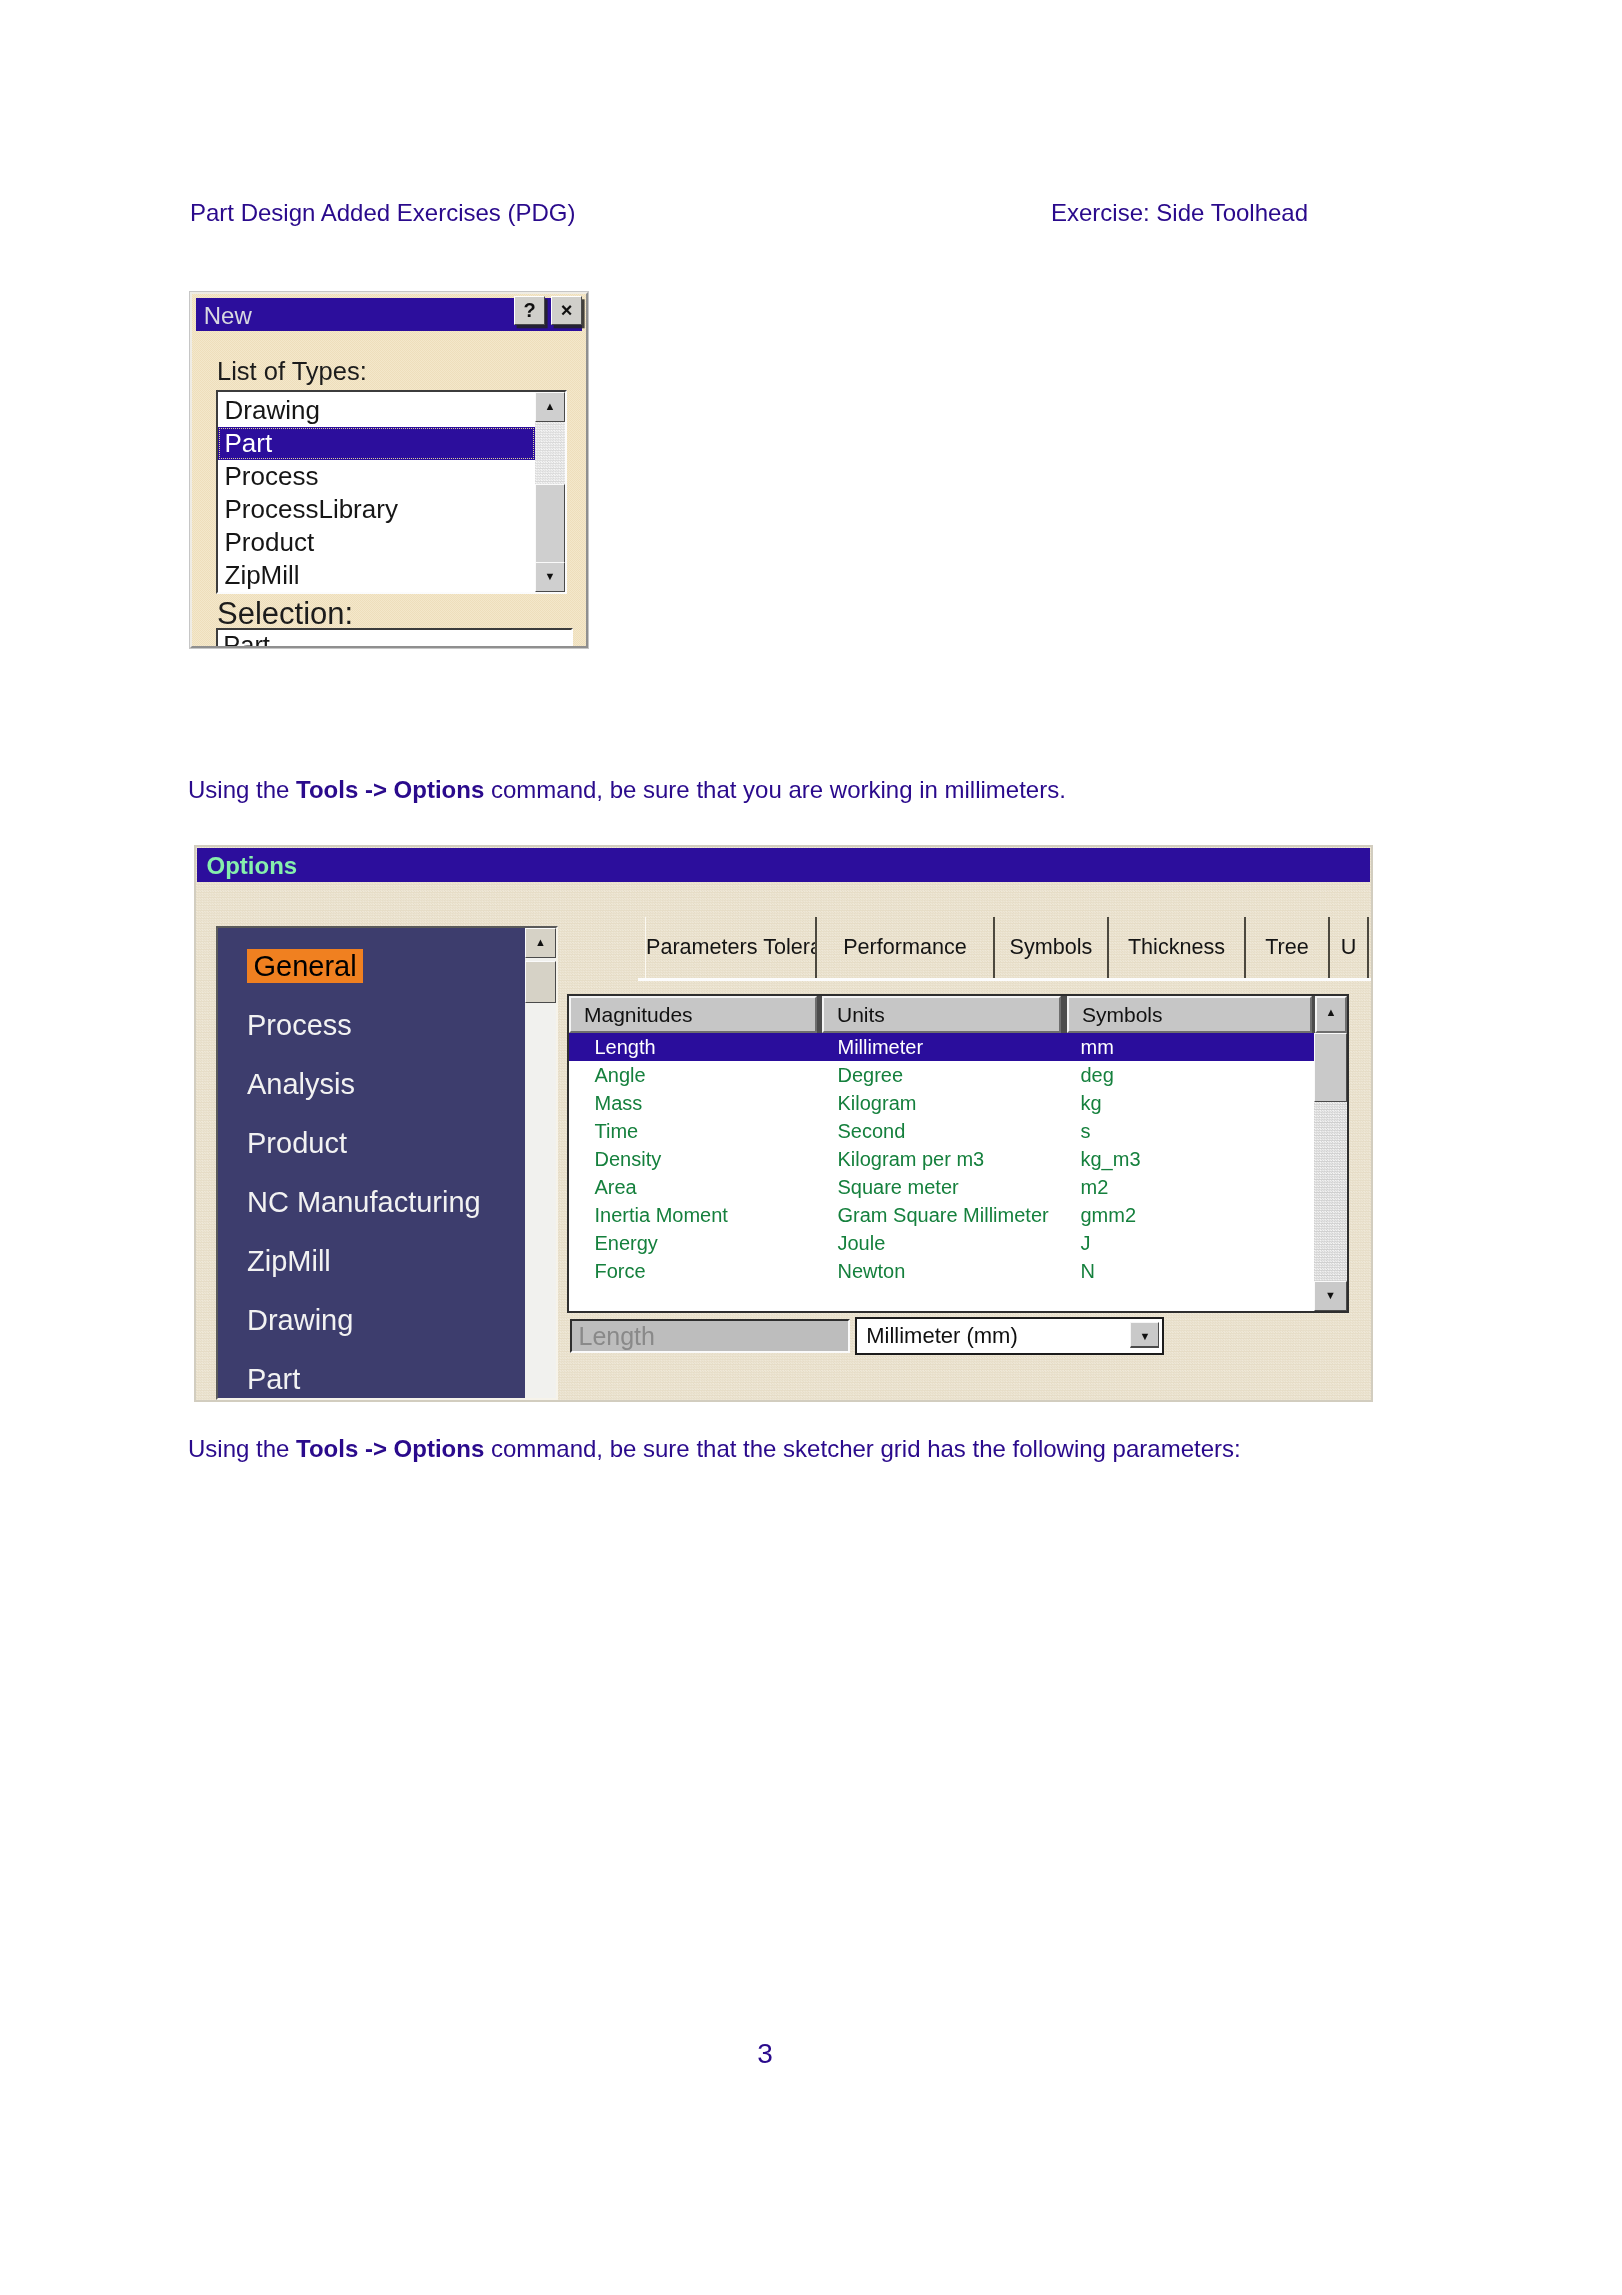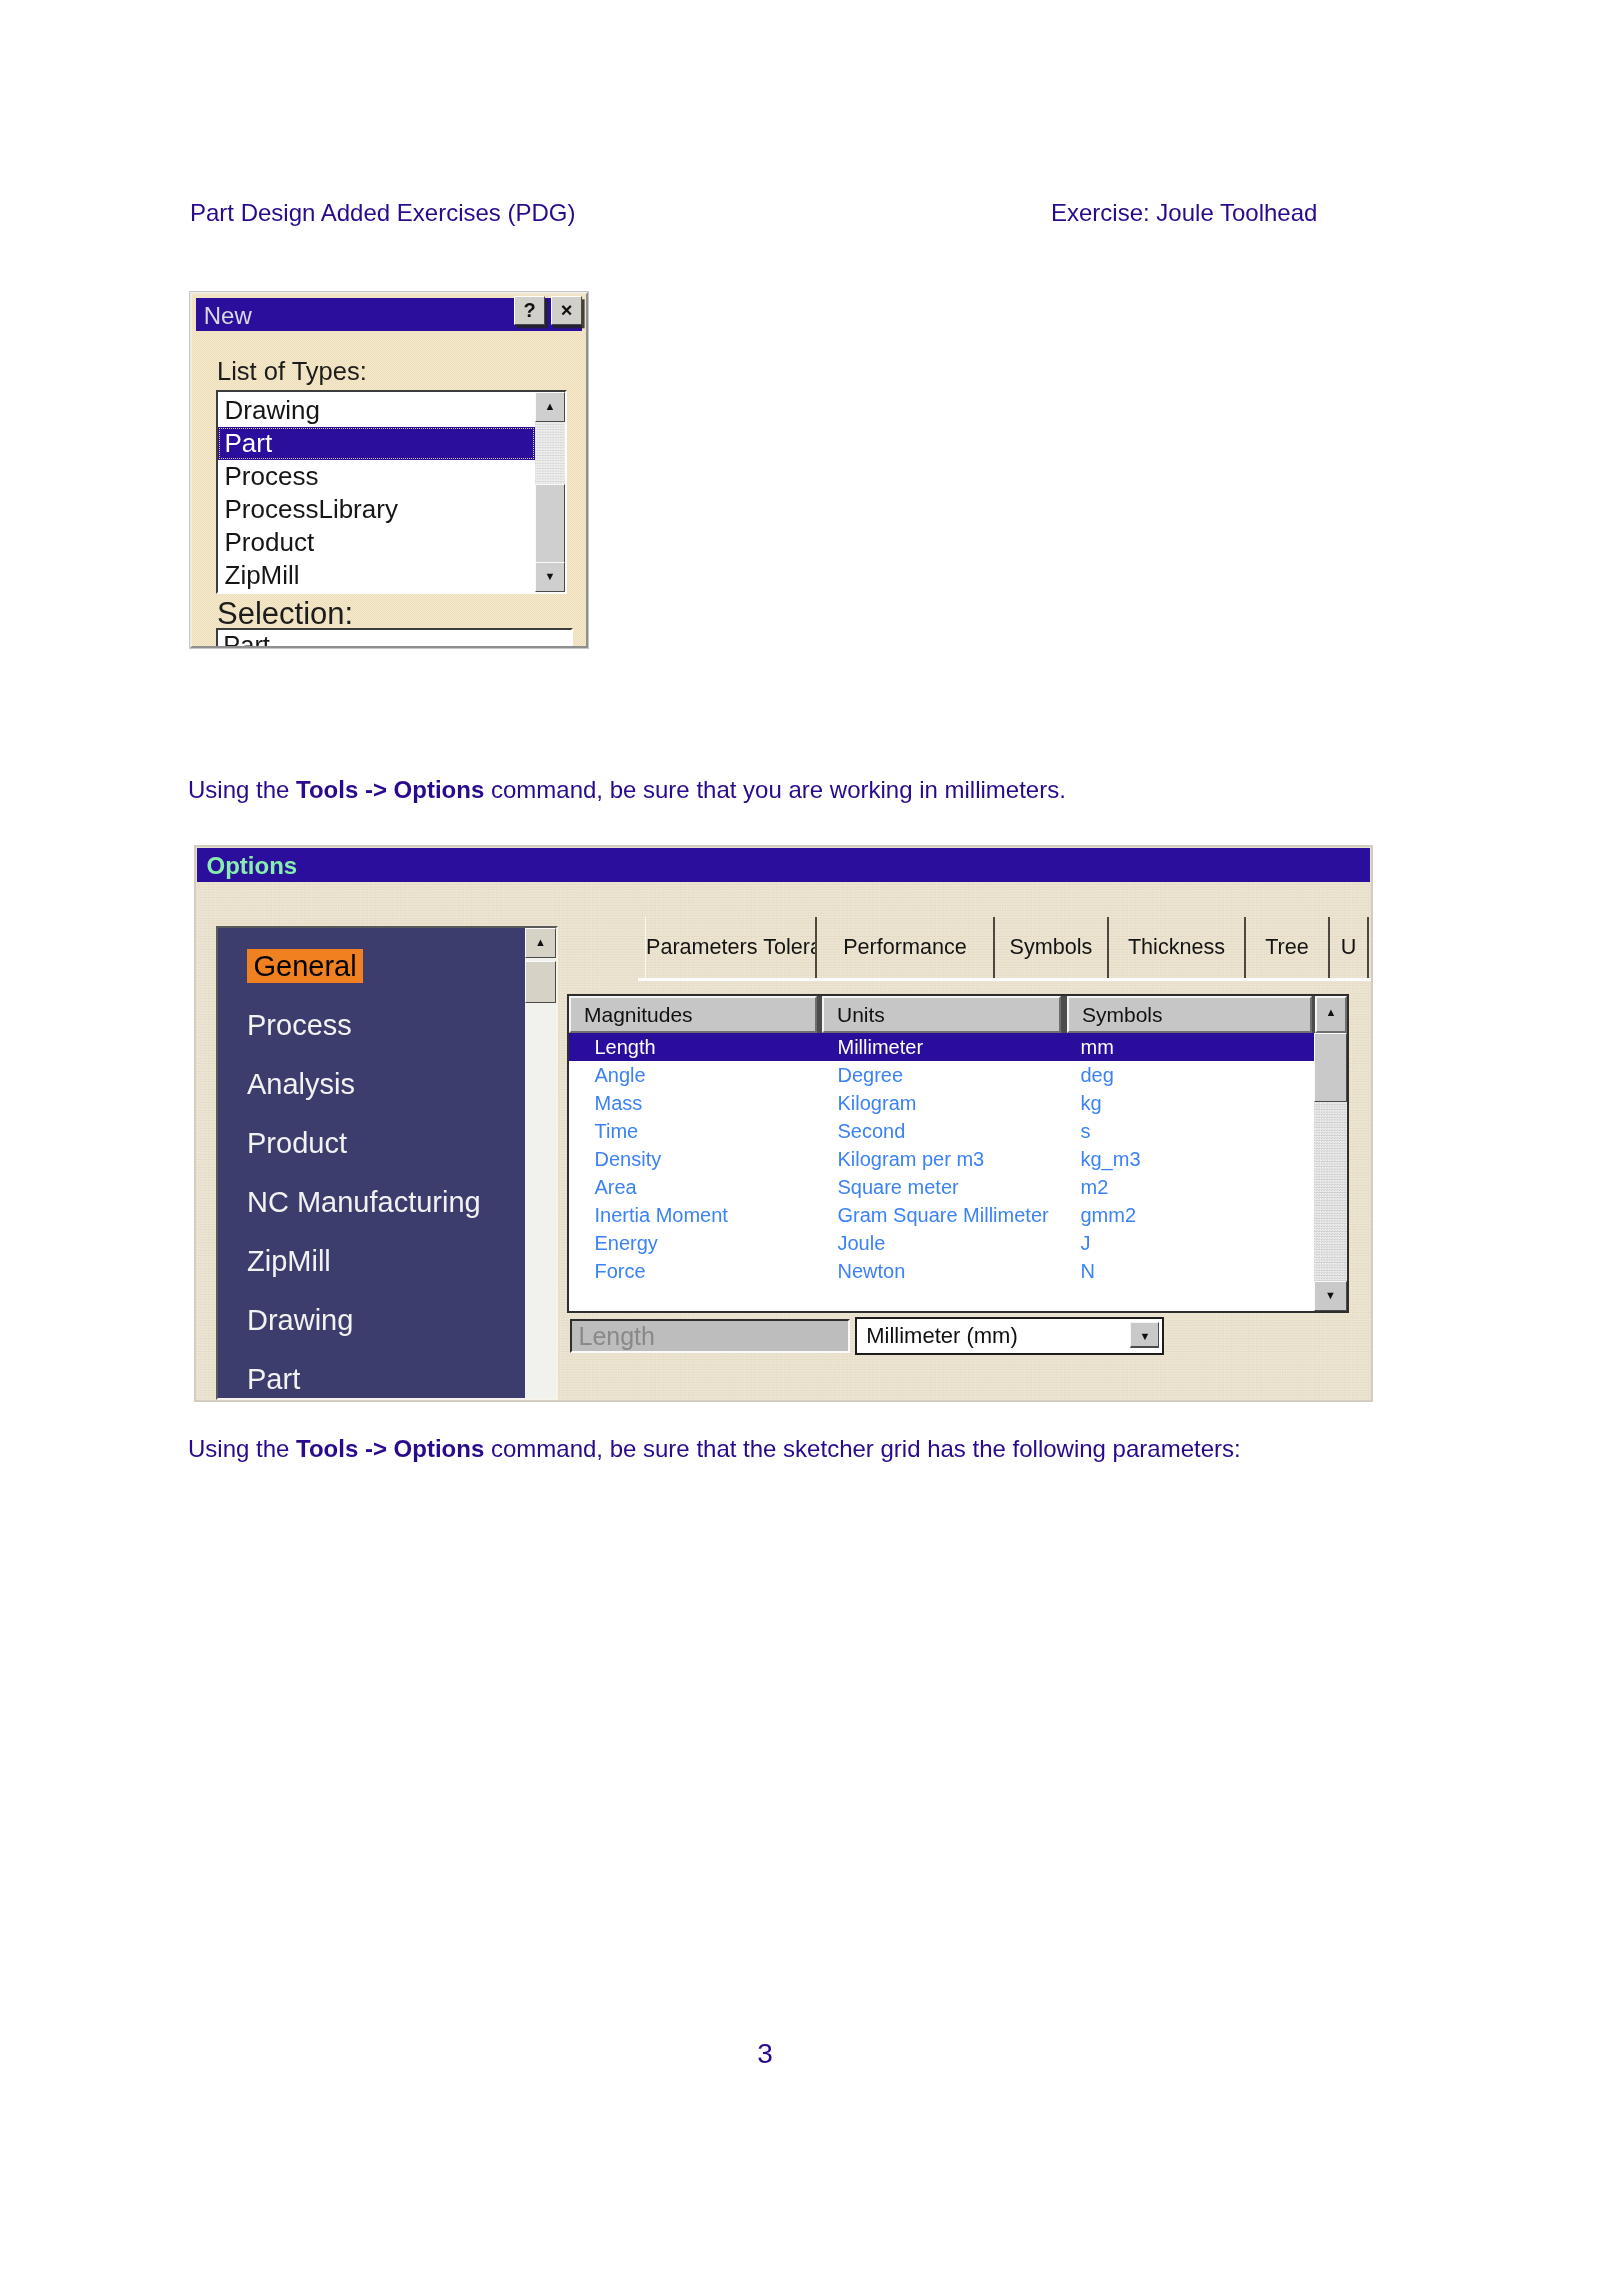--- a/index.html
+++ b/index.html
@@ -79,21 +79,21 @@
     padding-top:17px; white-space:nowrap; overflow:hidden; flex:0 0 auto; }
   #opt-tab-underline { position:absolute; left:442px; top:131px; right:0; height:3.3px; background:#fcfcfc; }
 
   #opt-table { position:absolute; left:371px; top:147px; width:782px; height:319px;
     border:2px solid #2e2e2e; background:#ffffff; }
   #opt-thead { position:absolute; left:0; top:0; right:0; height:37px; background:#4c4c4c; }
   .th-cell { position:absolute; top:0; height:37px; background:#c6c6c6;
     border:2px solid; border-color:#f4f4f4 #6e6e6e #6e6e6e #f4f4f4;
     font-size:21px; color:#111111; padding:5.2px 0 0 13px; white-space:nowrap; overflow:hidden; }
   #opt-rows { position:absolute; left:0; top:37px; right:33px; bottom:0; background:#ffffff; overflow:hidden; }
-  .t-row { display:flex; height:28px; line-height:28px; font-size:20px; color:#3b82f6; white-space:nowrap; }
+  .t-row { display:flex; height:28px; line-height:28px; font-size:20px; color:#15803d; white-space:nowrap; }
   .t-row.selected { background:#2a0d9c; color:#ffffff; }
   .t-row .c1 { width:243px; padding-left:25.5px; overflow:hidden; }
   .t-row .c2 { width:243px; padding-left:25.5px; overflow:hidden; }
   .t-row .c3 { padding-left:25.5px; }
   #opt-tscroll { position:absolute; right:0; top:37px; bottom:0; width:33px;
     background-image:repeating-conic-gradient(#f4f4f4 0 25%, #cfcfcf 0 50%); background-size:2.6px 2.6px; }
 
   #opt-magfield { position:absolute; left:374px; top:472px; width:280px; height:34px; background:#bdbdbd;
     border:2px solid; border-color:#2e2e2e #fafafa #fafafa #2e2e2e;
     font-size:25px; color:#898989; padding-left:6.5px; line-height:30px; white-space:nowrap; }
@@ -106,21 +106,21 @@
 
   #page-number { position:absolute; left:739px; top:2038px; width:52px; text-align:center;
     font-size:28px; color:#2a0a8c; }
 </style>
 </head>
 <body>
 
 <div id="page">
 
   <div class="doc-text" style="left:190px; top:198px;">Part Design Added Exercises (PDG)</div>
-  <div class="doc-text" style="left:1051px; top:198px;">Exercise: Joule Toolhead</div>
+  <div class="doc-text" style="left:1051px; top:198px;">Exercise: Side Toolhead</div>
 
   <div id="new-dialog">
     <div id="new-titlebar">
       <span id="new-title">New</span>
     </div>
     <div class="tb-btn" id="new-help">?</div>
     <div class="tb-btn" id="new-close">×</div>
 
     <div id="new-list-label">List of Types:</div>
 

